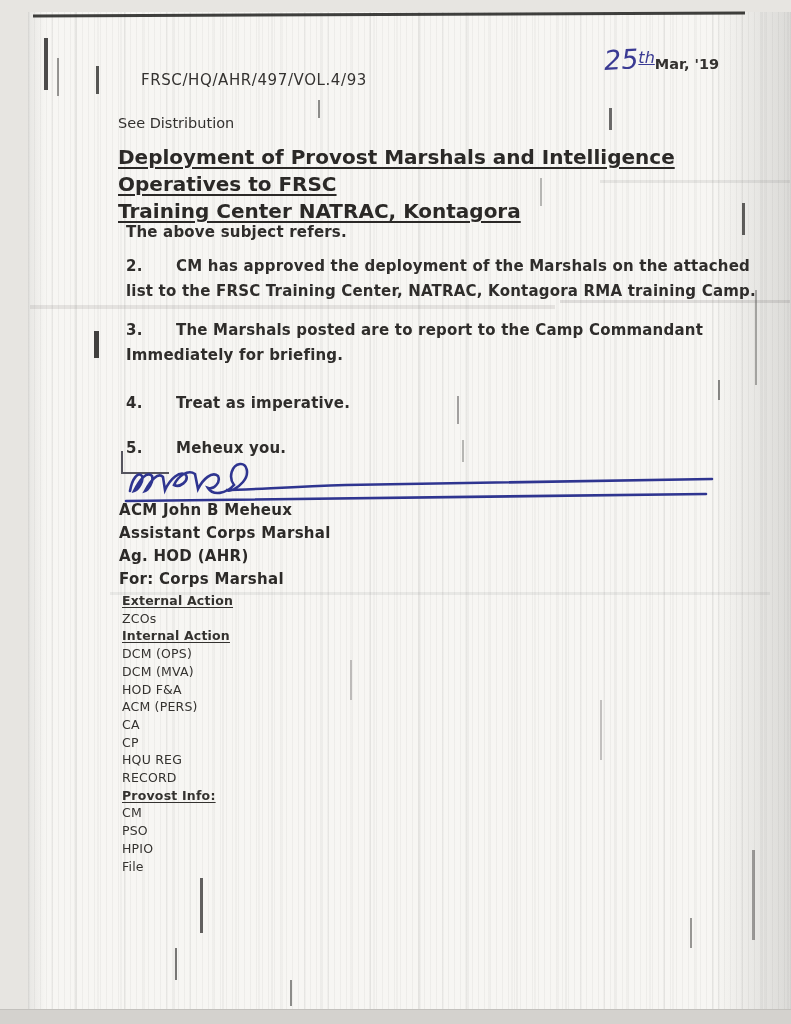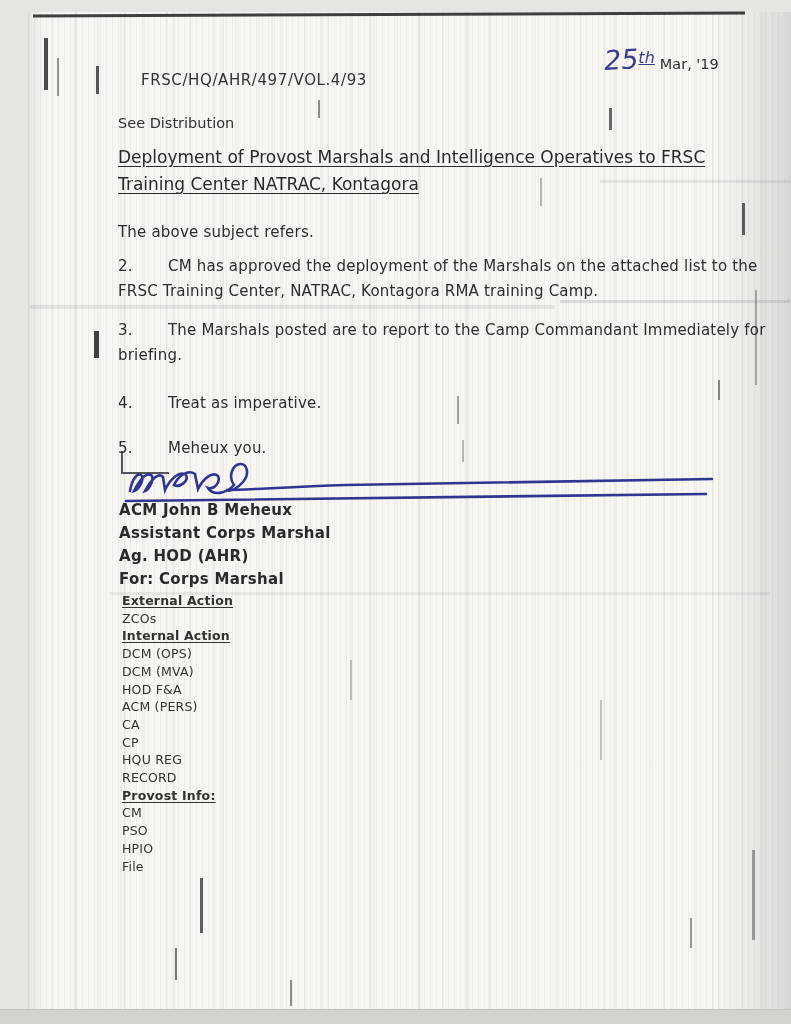--- a/index.html
+++ b/index.html
@@ -41,30 +41,30 @@
   }
   .dateline{position:absolute;left:604px;top:44px;white-space:nowrap;}
   .dateline .day{
     font-size:27px;color:#3a3a93;font-style:italic;
     display:inline-block;transform:rotate(-3deg);font-weight:500;
   }
   .dateline .ord{
     font-size:16px;color:#3a3a93;vertical-align:super;
     font-style:italic;text-decoration:underline;
   }
-  .dateline .rest{font-size:14.5px;color:#33312f;margin-left:5px;font-weight:400;}
+  .dateline .rest{font-size:14.5px;color:#33312f;font-weight:700;}
   .salutation{position:absolute;left:118px;top:115px;font-size:14.5px;color:#33312f;}
   .subject{
     position:absolute;left:118px;top:144px;width:650px;
-    font-size:17px;font-weight:normal;color:#2b2927;line-height:27px;
+    font-size:20px;font-weight:bold;color:#2b2927;line-height:27px;
   }
   .subject .line{text-decoration:underline;text-underline-offset:3px;}
   .para{
-    position:absolute;left:118px;width:655px;
-    font-size:15px;line-height:25px;color:#2f2d2b;letter-spacing:.2px;
+    position:absolute;left:126px;width:655px;
+    font-size:15px;line-height:25px;color:#2f2d2b;letter-spacing:.2px;font-weight:bold;
   }
   .pnum{display:inline-block;width:50px;}
   
   .sig-bracket{
     position:absolute;left:121px;top:451px;width:46px;height:21px;
     border-left:2px solid #3a3a45;border-bottom:2px solid #3a3a45;opacity:.85;
   }
   .sig-svg{position:absolute;left:116px;top:449px;}
   .signatory{
     position:absolute;left:119px;top:499px;

